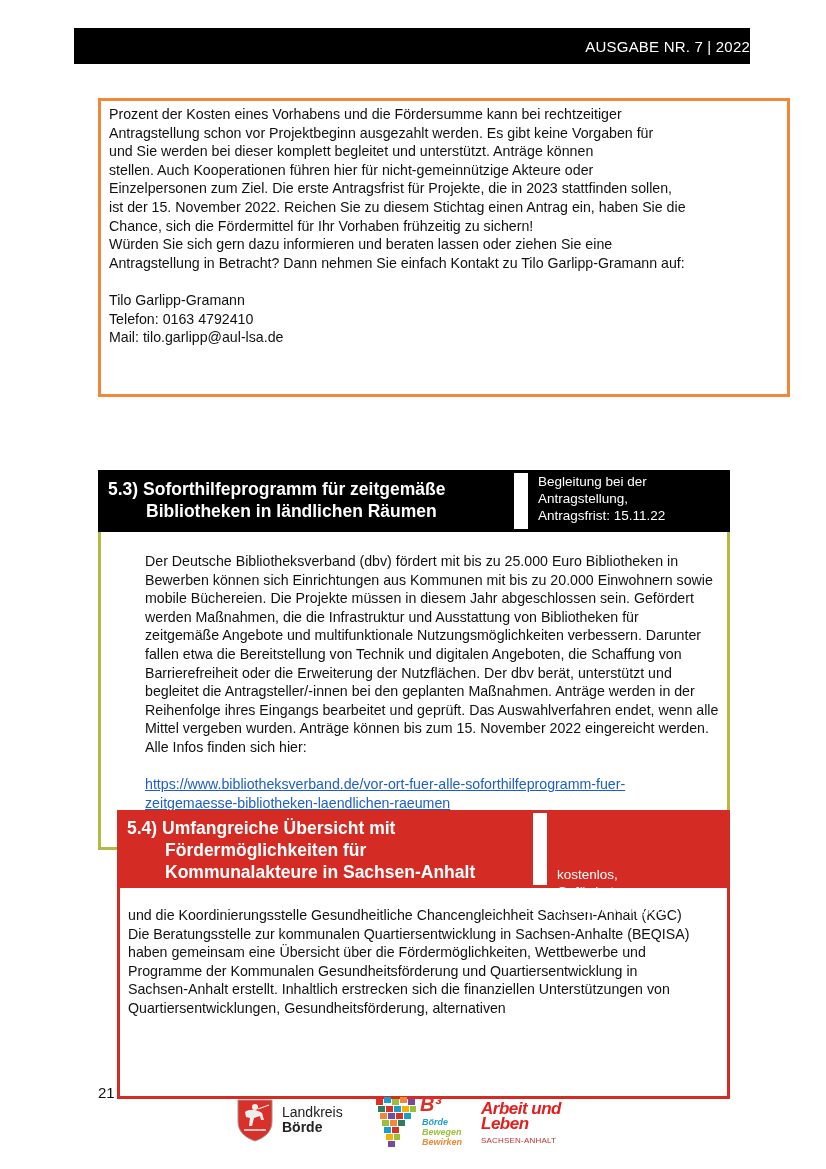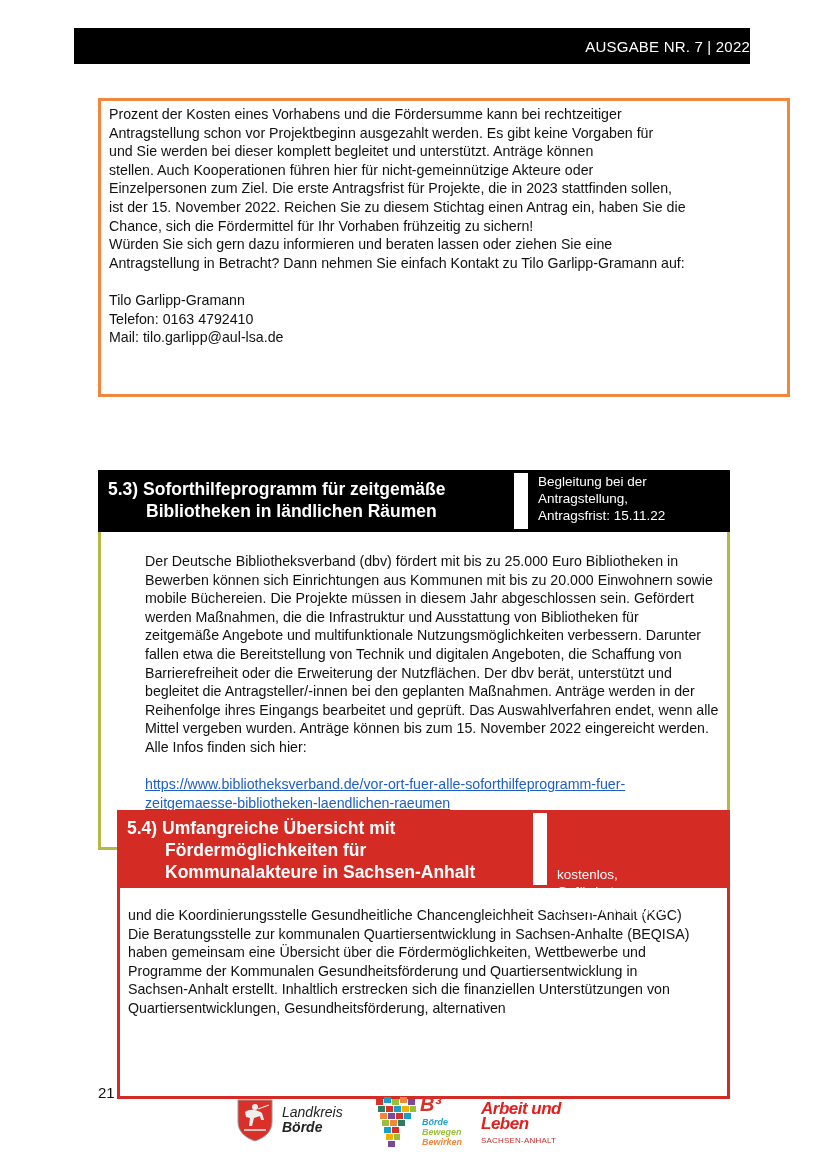--- a/index.html
+++ b/index.html
@@ -33,21 +33,21 @@
   .s54 .sec-head { background:#d52b25; height:78px; }
   .s54 .sec-title { width:415px; padding-top:7px; }
   .s54 .sec-spacer { left:416px; }
   .s54 .sec-tags { left:440px; top:12px;margin-top:44px; }
   .s54 .sec-body { border-color:#d52b25; height:211px; }
   .link { color:#1d5fc7; text-decoration:underline; cursor:pointer; }
   .page-num { position:absolute; left:98px; top:1084px; font-size:15px; }
   .logos { position:absolute; top:1093px; left:236px; height:58px; width:340px; }
   .logo-lk { position:absolute; left:0; top:5px; display:flex; align-items:center; }
   .shield { width:38px; height:44px; }
-  .lk-text { margin-left:8px; font-size:14px; line-height:15px; color:#222;font-style:italic; }
+  .lk-text { margin-left:8px; font-size:14px; line-height:15px; color:#222; }
   .lk-text b { font-weight:bold; }
   .logo-b3 { position:absolute; left:136px; top:0; width:100px; height:58px; }
   .logo-aul { position:absolute; left:245px; top:8px; }
   .aul-main { color:#e0201f; font-weight:bold; font-style:italic; font-size:17px; line-height:15px; letter-spacing:-0.5px; }
   .aul-sub { color:#c0302d; font-size:8px; margin-top:5px; letter-spacing:0.2px; }
 </style>
 </head>
 <body>
 
 <div class="topbar">

